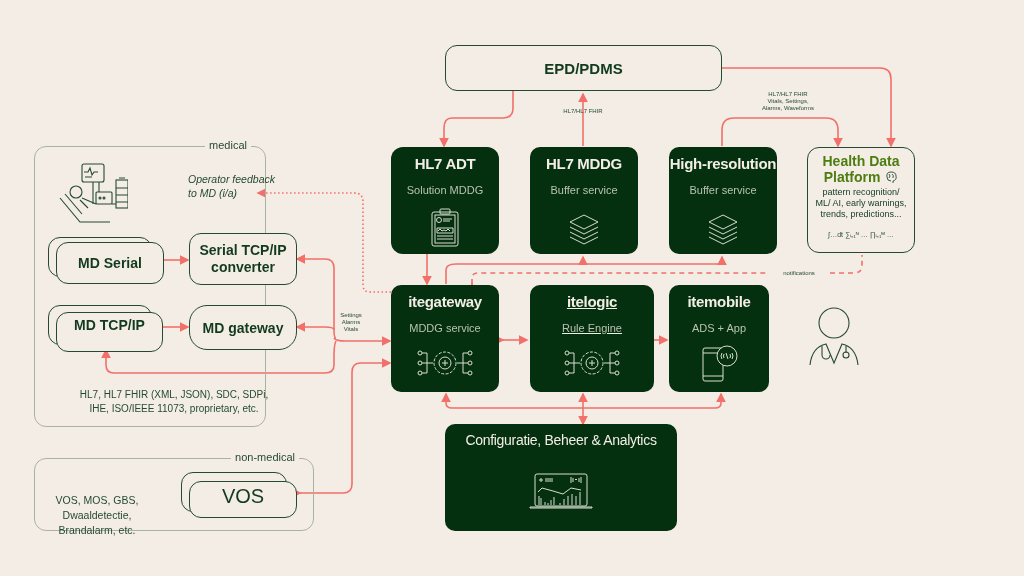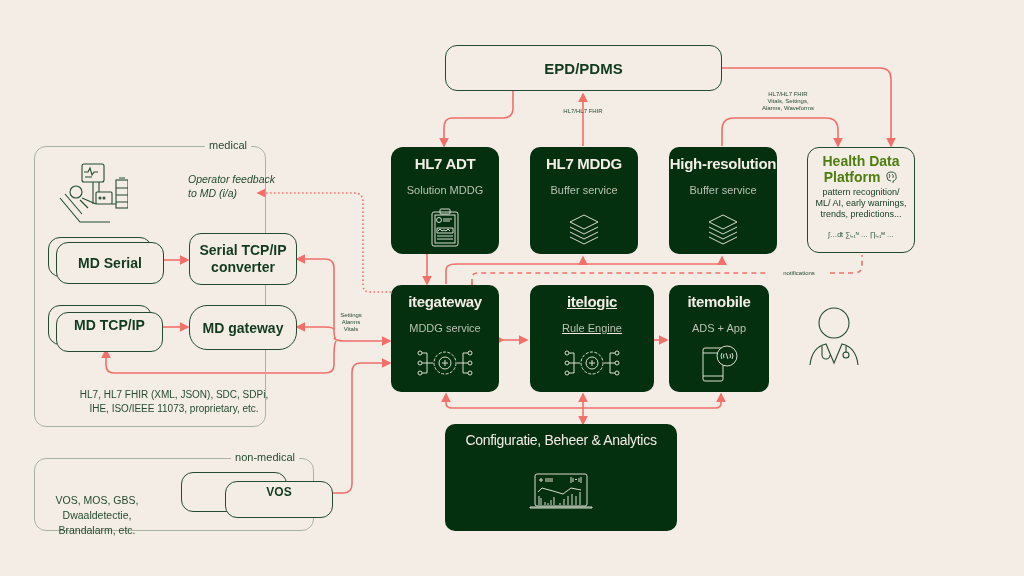--- a/index.html
+++ b/index.html
@@ -240,13 +240,13 @@
 
 <div class="abs group" style="left:34px;top:458px;width:280px;height:73px;padding-left:32px;">
   <span class="glabel" style="right:14px;">non-medical</span>
 </div>
 <div class="abs" style="left:52px;top:473px;width:90px;text-align:center;font-size:10.5px;color:#254a30;line-height:15px;margin-top:20px;">
   <div>VOS, MOS, GBS,</div>
   <div>Dwaaldetectie,</div>
   <div>Brandalarm, etc.</div>
 </div>
 <div class="abs outline" style="left:181px;top:472px;width:106px;height:40px;"></div>
-<div class="abs outline center" style="left:189px;top:481px;width:108px;height:37px;font-weight:bold;font-size:12px;align-items:flex-start;padding-top:3px;margin-left:36px;">VOS</div>
+<div class="abs outline center" style="left:189px;top:481px;width:108px;height:37px;font-weight:normal;font-size:20px;align-items:flex-start;padding-top:3px;">VOS</div>
 
 </body></html>

